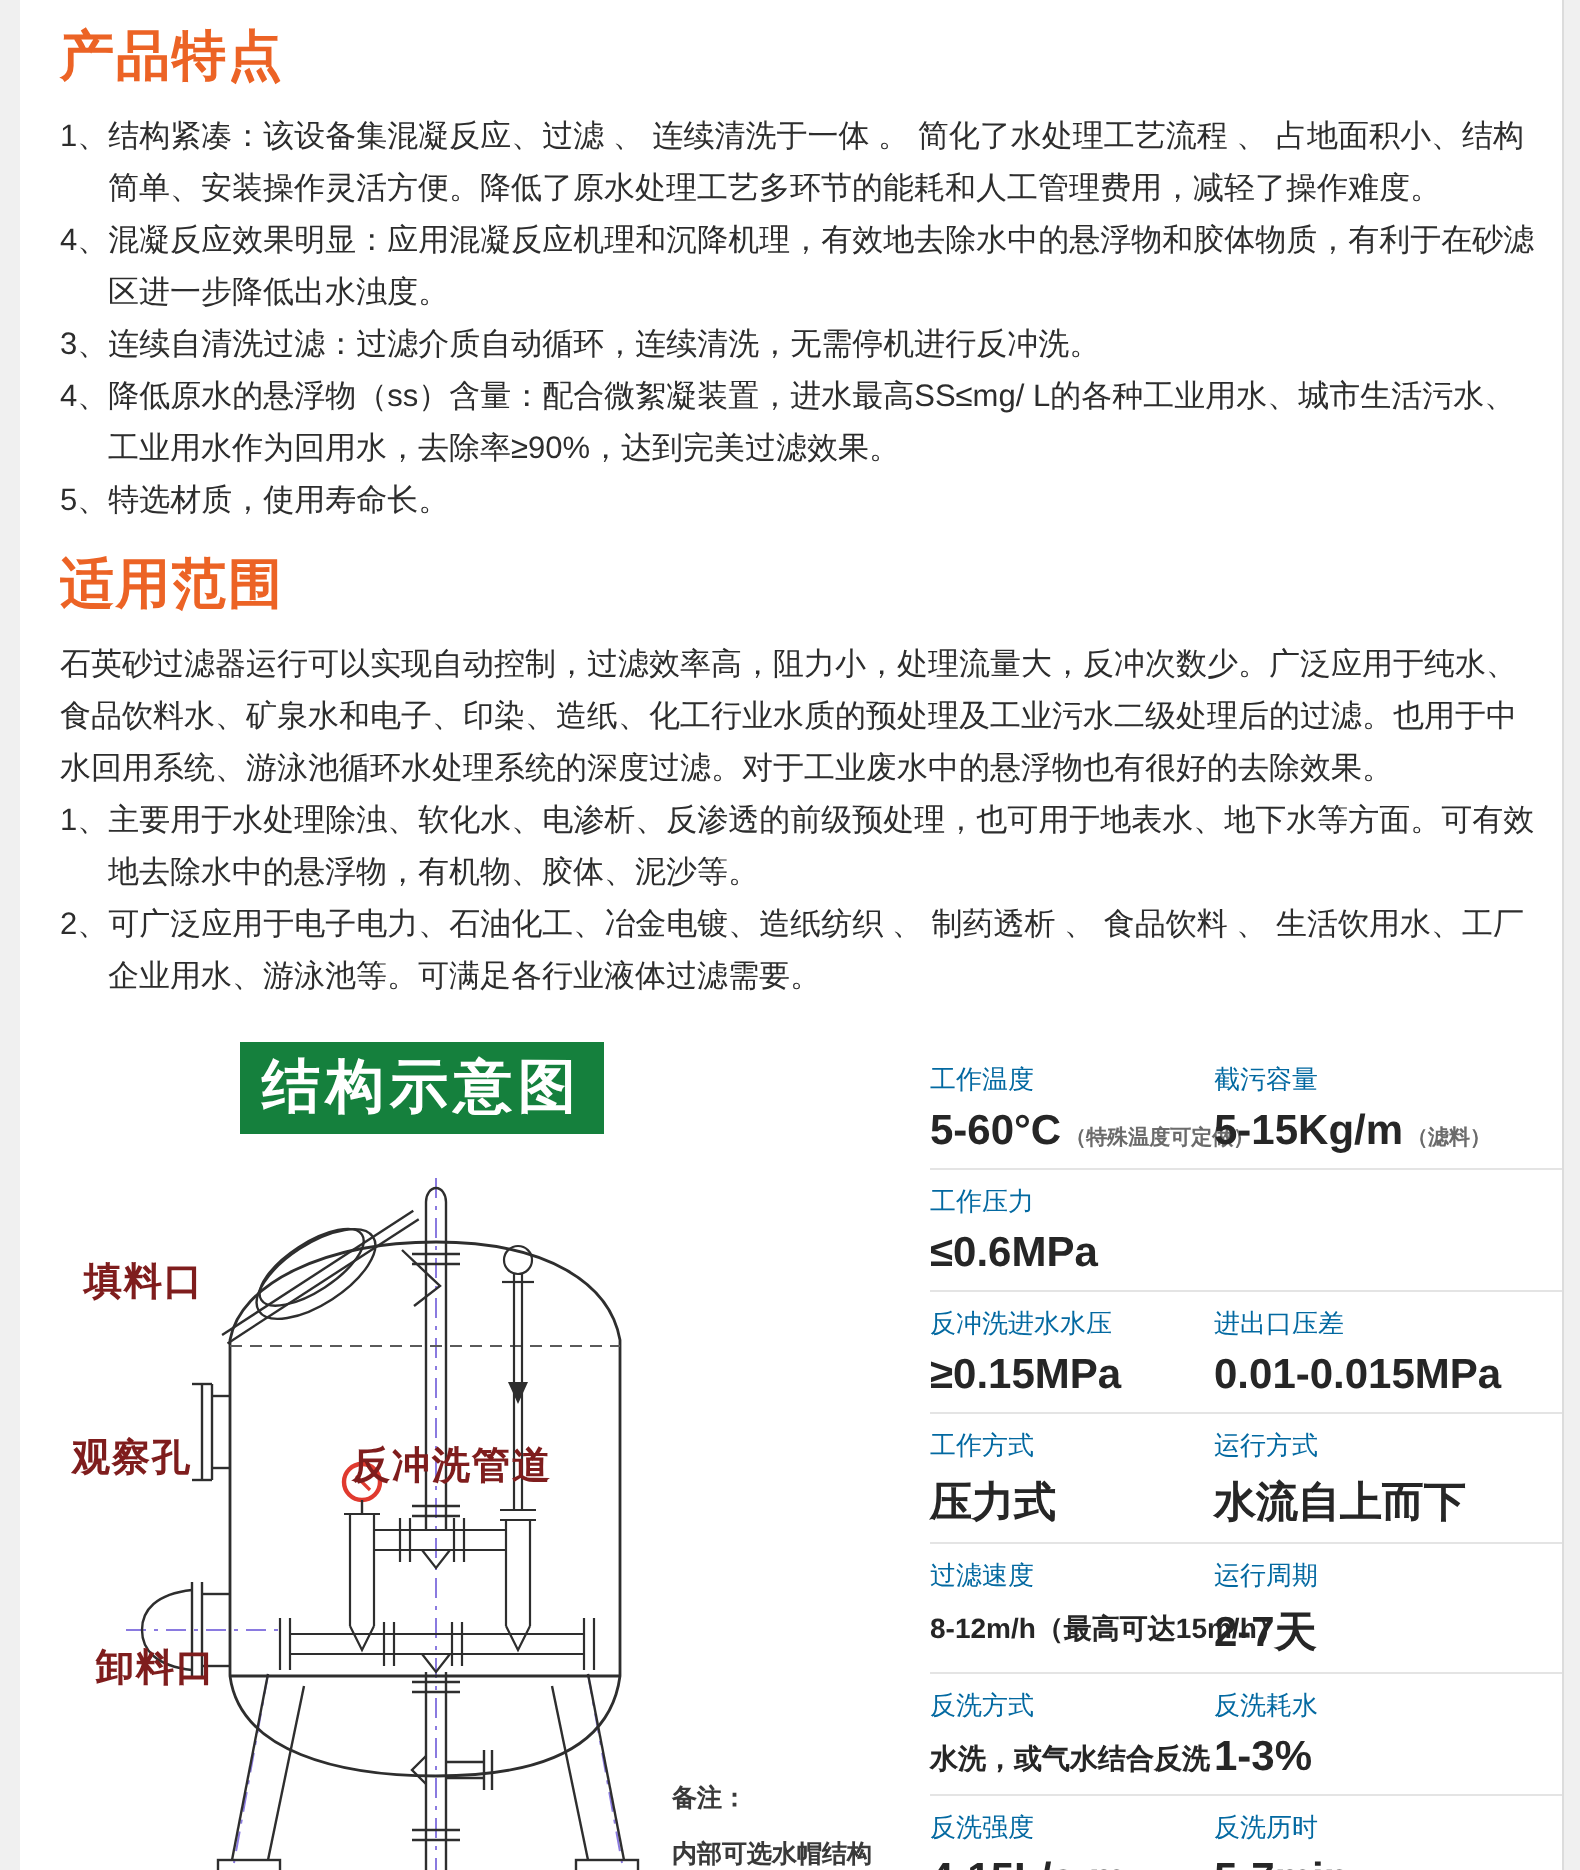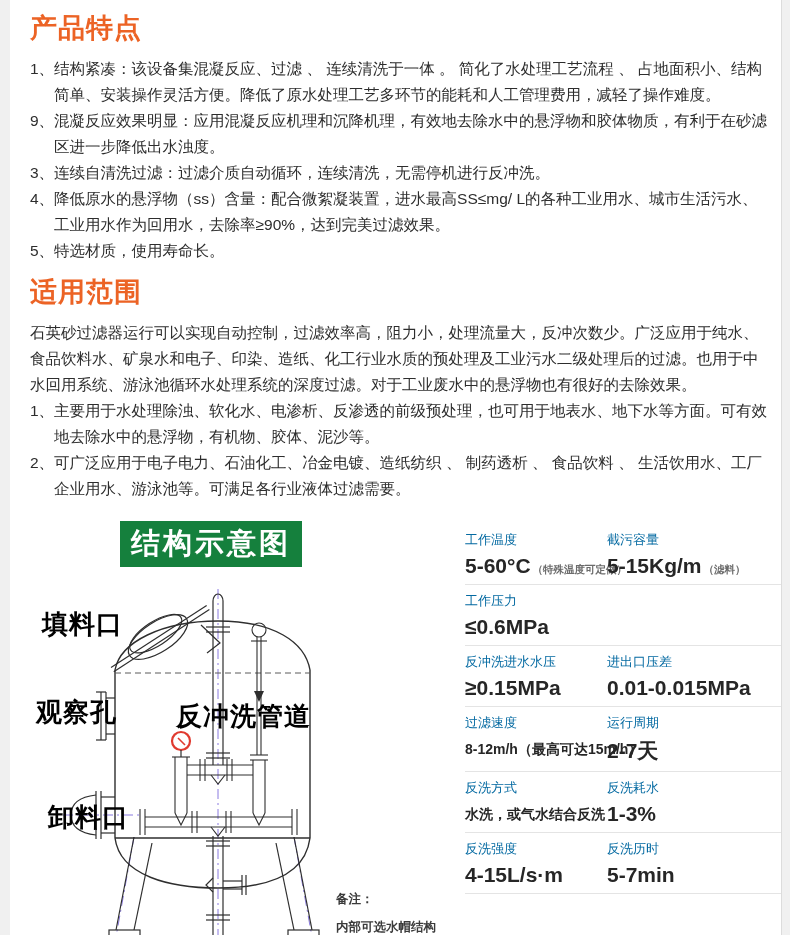--- a/index.html
+++ b/index.html
@@ -16,21 +16,21 @@
 
   
   .bottom { position:relative; height:470px; margin-top:14px; }
 
   .banner { position:absolute; left:110px; top:5px; width:182px; height:46px; background:#15803d;
             display:flex; align-items:center; justify-content:center;
             color:#ffffff; font-size:29px; font-weight:700; letter-spacing:3px; }
 
   .diagram { position:absolute; left:20px; top:69px; width:420px; height:400px; }
   .diagram svg { position:absolute; left:0; top:0; }
-  .dlabel { position:absolute; color:#000000; font-size:26px; font-weight:700; letter-spacing:1px; white-space:nowrap; }
+  .dlabel { position:absolute; color:#7f1d1d; font-size:19px; font-weight:700; letter-spacing:1px; white-space:nowrap;margin-top:21px; }
   .dlabel.fill   { left:12px;  top:22px;  }
   .dlabel.obs    { left:6px;   top:110px; }
   .dlabel.bwash  { left:146px; top:114px; }
   .dlabel.disch  { left:18px;  top:215px;font-family:Liberation Serif, serif; }
   .dnote { position:absolute; left:306px; top:300px; font-size:12.5px; font-weight:700; color:#3a3a3a; line-height:28px; white-space:nowrap; }
 
   
   .spec { position:absolute; left:455px; top:8px; width:318px; }
   .srow { display:grid; grid-template-columns:142px 1fr; border-bottom:1px solid #e4e4e4; min-height:52px; padding:7px 0 6px 0; }
   .scell { padding-right:6px; }
@@ -41,21 +41,21 @@
 </style>
 </head>
 <body>
 
 <div class="page">
 
   <section class="sec">
     <h1 class="sec-title">产品特点</h1>
     <div class="body-text">
       <div class="li">1、结构紧凑：该设备集混凝反应、过滤 、 连续清洗于一体 。 简化了水处理工艺流程 、 占地面积小、结构简单、安装操作灵活方便。降低了原水处理工艺多环节的能耗和人工管理费用，减轻了操作难度。</div>
-      <div class="li">9、混凝反应效果明显：应用混凝反应机理和沉降机理，有效地去除水中的悬浮物和胶体物质，有利于在砂滤区进一步降低出水浊度。</div>
+      <div class="li">4、混凝反应效果明显：应用混凝反应机理和沉降机理，有效地去除水中的悬浮物和胶体物质，有利于在砂滤区进一步降低出水浊度。</div>
       <div class="li">3、连续自清洗过滤：过滤介质自动循环，连续清洗，无需停机进行反冲洗。</div>
       <div class="li">4、降低原水的悬浮物（ss）含量：配合微絮凝装置，进水最高SS≤mg/ L的各种工业用水、城市生活污水、工业用水作为回用水，去除率≥90%，达到完美过滤效果。</div>
       <div class="li">5、特选材质，使用寿命长。</div>
     </div>
   </section>
 
   <section class="sec">
     <h1 class="sec-title">适用范围</h1>
     <div class="body-text">
       <p class="scope-intro">石英砂过滤器运行可以实现自动控制，过滤效率高，阻力小，处理流量大，反冲次数少。广泛应用于纯水、食品饮料水、矿泉水和电子、印染、造纸、化工行业水质的预处理及工业污水二级处理后的过滤。也用于中水回用系统、游泳池循环水处理系统的深度过滤。对于工业废水中的悬浮物也有很好的去除效果。</p>
@@ -234,20 +234,30 @@
         <div class="scell">
           <div class="slabel">反冲洗进水水压</div>
           <div class="svalue">≥0.15MPa</div>
         </div>
         <div class="scell">
           <div class="slabel">进出口压差</div>
           <div class="svalue">0.01-0.015MPa</div>
         </div>
       </div>
 
+      <div class="srow">
+        <div class="scell">
+          <div class="slabel">工作方式</div>
+          <div class="svalue">压力式</div>
+        </div>
+        <div class="scell">
+          <div class="slabel">运行方式</div>
+          <div class="svalue">水流自上而下</div>
+        </div>
+      </div>
 
       <div class="srow">
         <div class="scell">
           <div class="slabel">过滤速度</div>
           <div class="svalue small">8-12m/h（最高可达15m/h）</div>
         </div>
         <div class="scell">
           <div class="slabel">运行周期</div>
           <div class="svalue">2-7天</div>
         </div>

